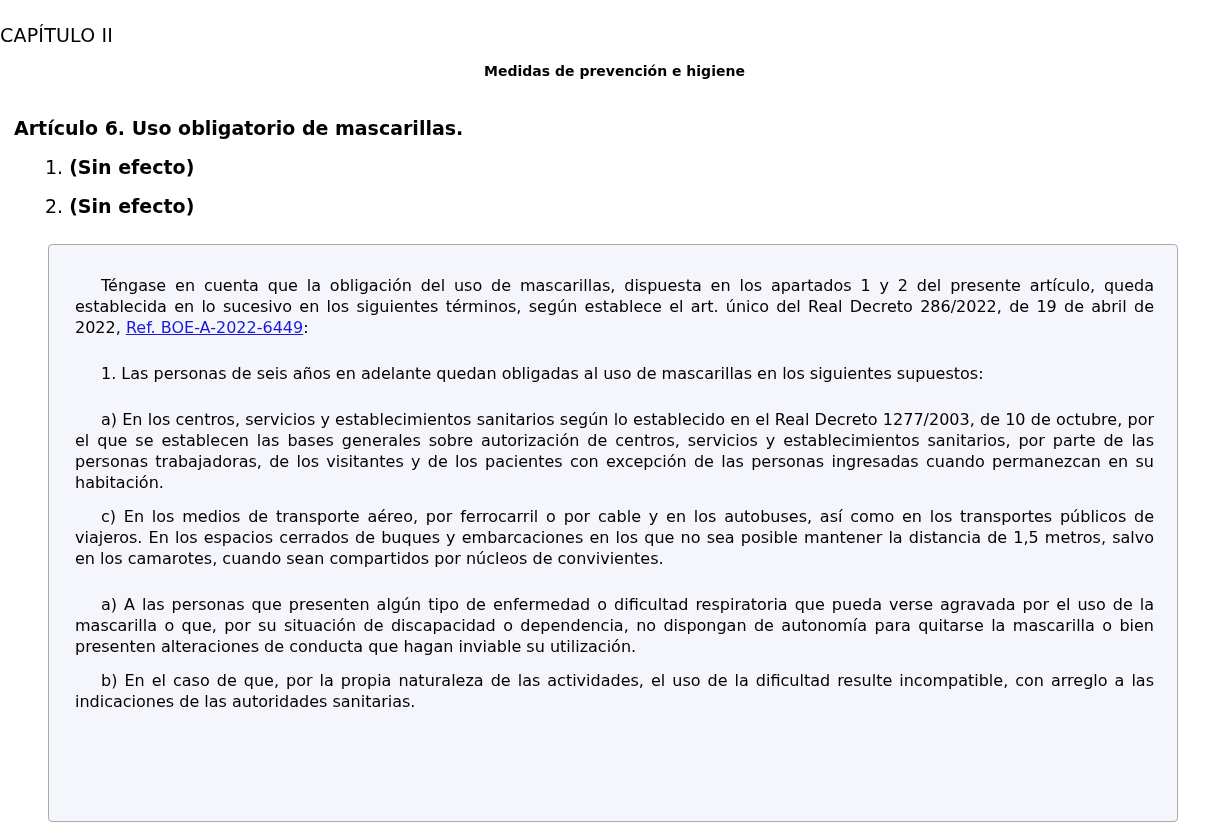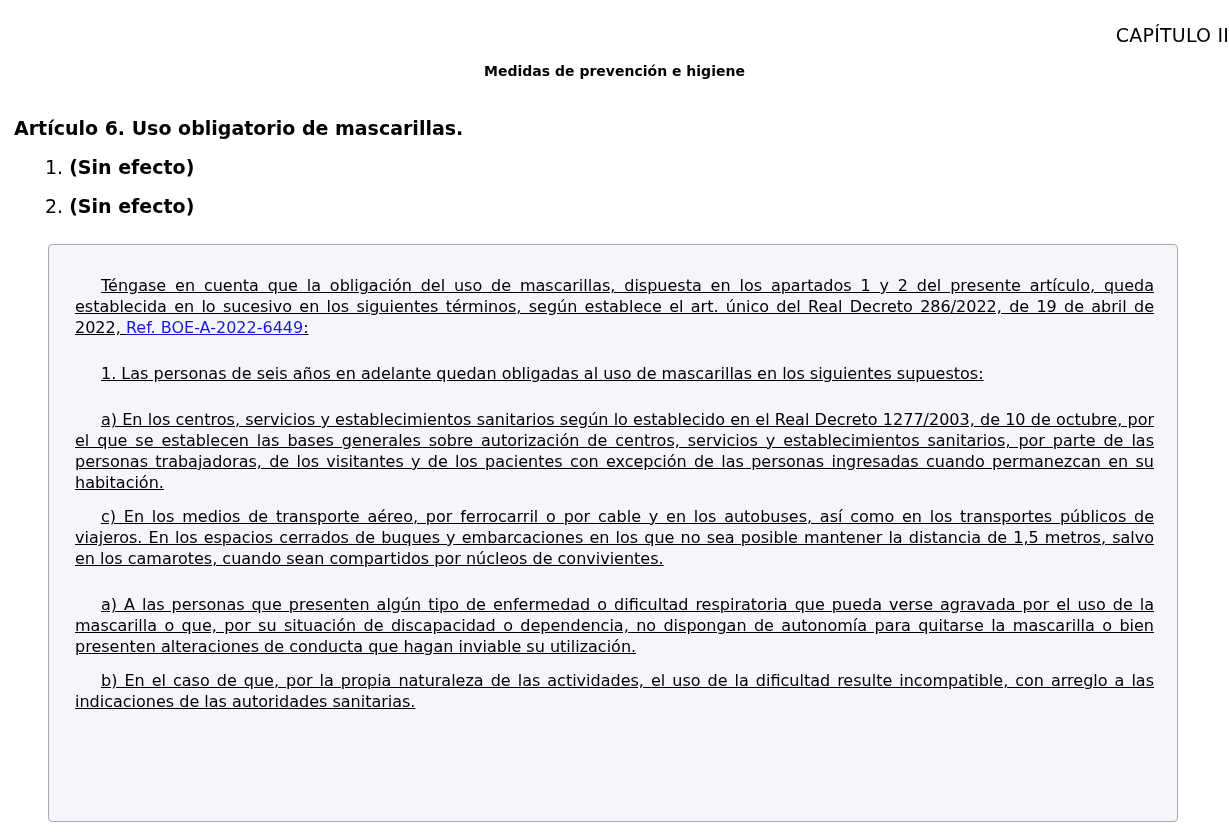--- a/index.html
+++ b/index.html
@@ -3,21 +3,21 @@
 <meta charset="utf-8">
 <style>
   html, body { margin: 0; padding: 0; background: #ffffff; }
   body {
     width: 1229px; height: 837px; overflow: hidden;
     font-family: "DejaVu Sans", sans-serif;
     color: #000;
   }
   .chapter {
     position: absolute; left: 0; top: 24px; width: 1229px;
-    text-align: right; font-size: 19px; letter-spacing: 0.2px;
+    text-align: left; font-size: 19px; letter-spacing: 0.2px;
   }
   .chapter-sub {
     position: absolute; left: 0; top: 63px; width: 1229px;
     text-align: center; font-size: 14px; font-weight: bold;
   }
   .article-title {
     position: absolute; left: 14px; top: 117px;
     font-size: 19px; font-weight: bold; white-space: nowrap;
   }
   .sin-efecto {
@@ -29,21 +29,21 @@
     width: 1130px; height: 578px; box-sizing: border-box;
     background: #f5f5fc;
     border: 1px solid #a9a9a9;
     border-radius: 4px;
   }
   .note-inner {
     position: absolute; left: 26px; top: 30px; width: 1079px;
     font-size: 16px; line-height: 21px;
   }
   .note-inner p {
-    margin: 0; text-align: justify; text-indent: 26px; text-decoration: underline;
+    margin: 0; text-align: justify; text-indent: 26px;
   }
   .note-inner a { color: #1a1ad6; text-decoration: underline; }
   .gap-lg { margin-top: 25px !important; }
   .gap-sm { margin-top: 13px !important; }
 </style>
 </head>
 <body>
 
 <div class="chapter">CAPÍTULO II</div>
 <div class="chapter-sub">Medidas de prevención e higiene</div>

